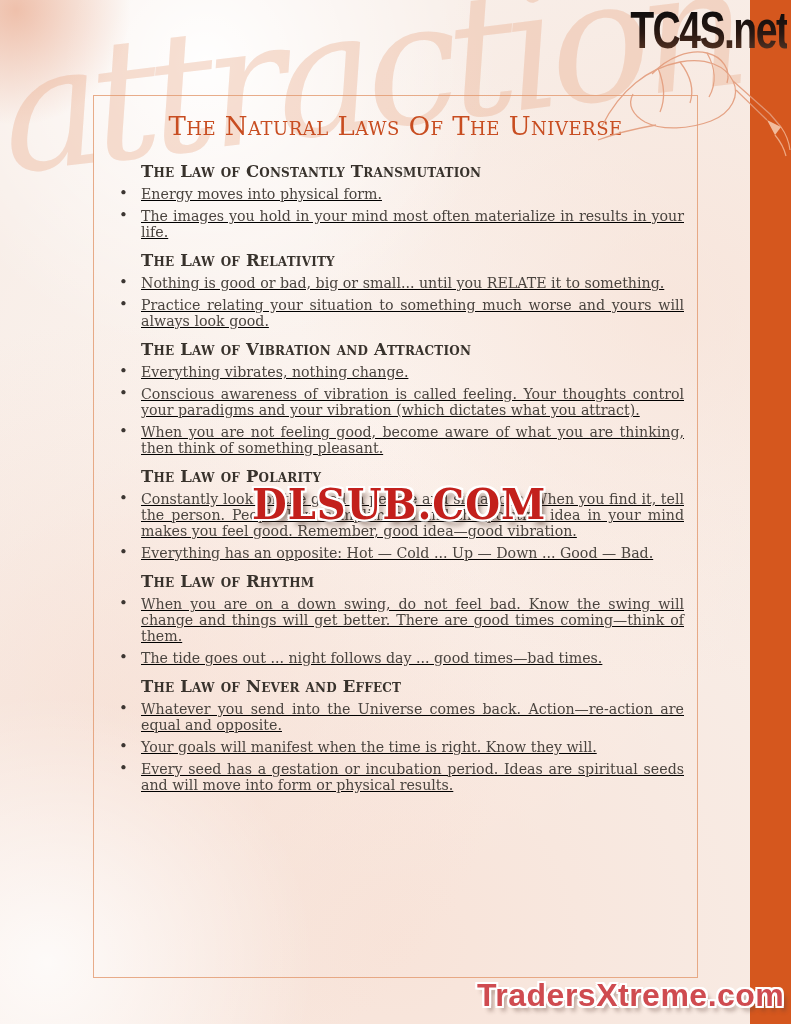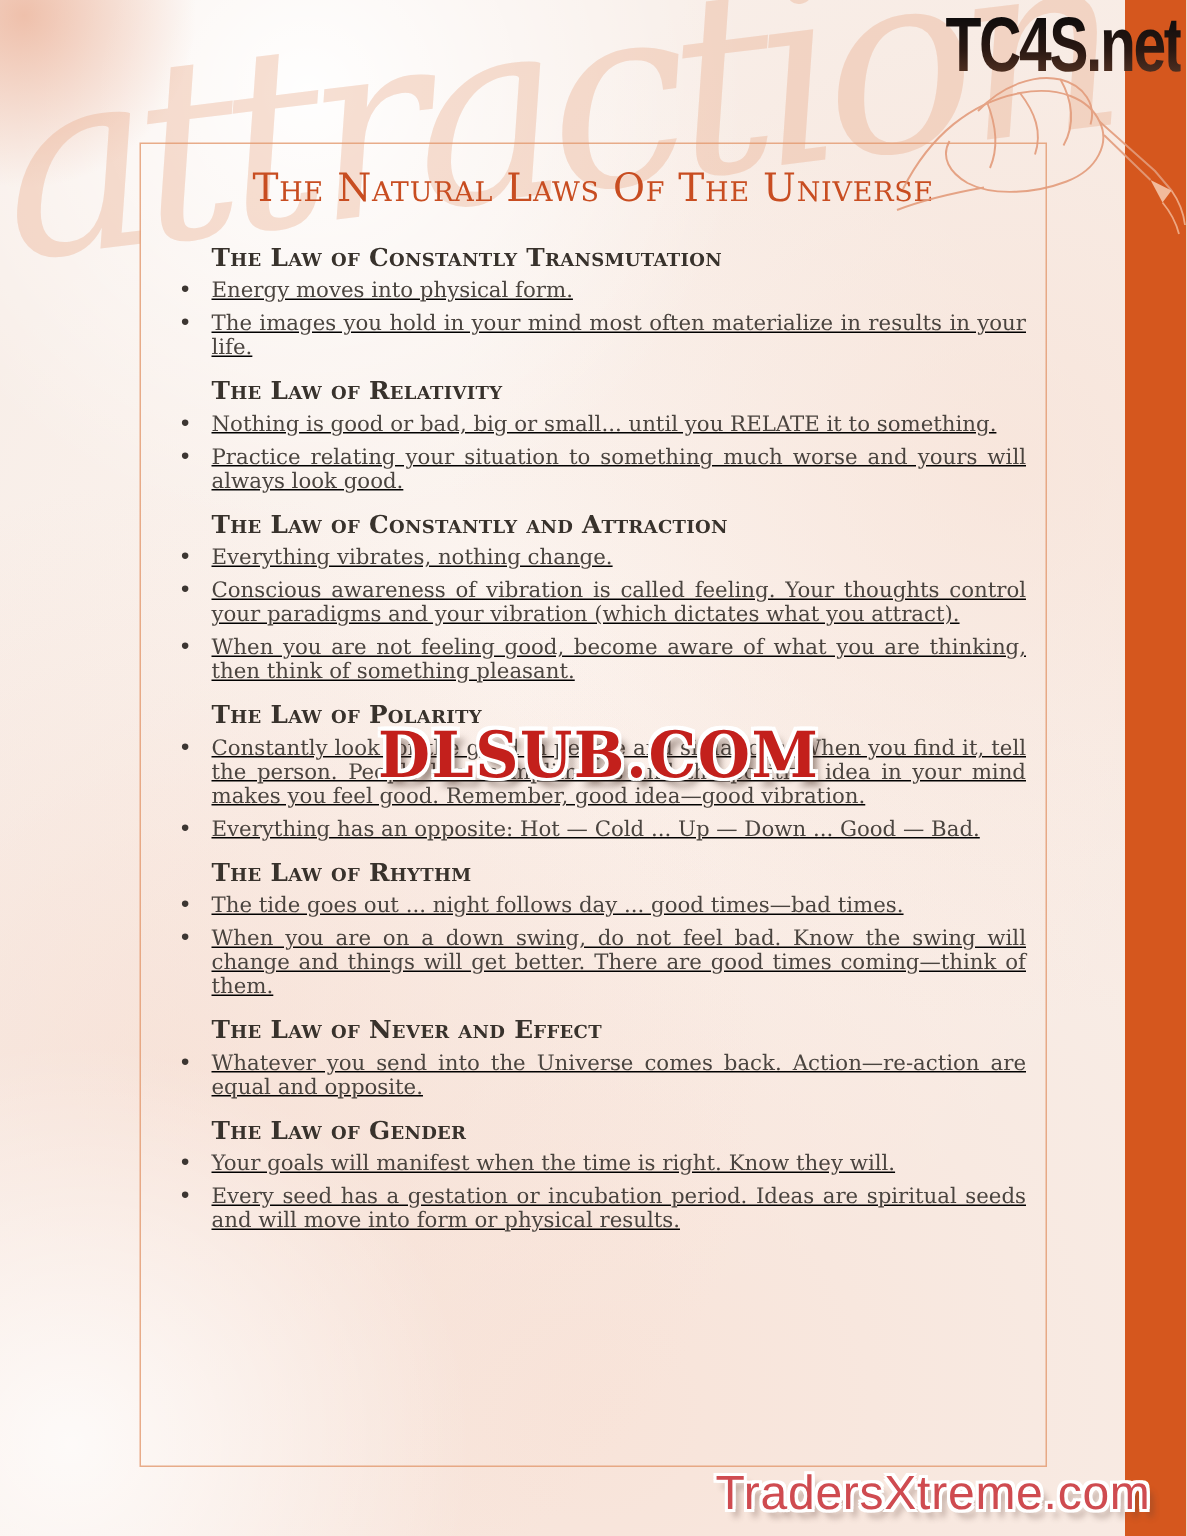--- a/index.html
+++ b/index.html
@@ -71,21 +71,21 @@
     font-size:40px;line-height:44px;letter-spacing:1px;
     color:#c3201c;
     text-shadow:
       -2px -2px 0 #fff, 2px -2px 0 #fff, -2px 2px 0 #fff, 2px 2px 0 #fff,
       -2px 0 0 #fff, 2px 0 0 #fff, 0 -2px 0 #fff, 0 2px 0 #fff,
       5px 6px 5px rgba(70,45,35,.5);
     transform:scaleY(1.06);
   }
   .traders{
     position:absolute;left:477px;top:977px;z-index:5;
-    font-family:"Liberation Sans",sans-serif;font-weight:normal;
+    font-family:"Liberation Sans",sans-serif;font-weight:bold;
     font-size:32px;line-height:36px;letter-spacing:.5px;
     color:#cf4b50;
     text-shadow:
       -2px -2px 0 #fff, 2px -2px 0 #fff, -2px 2px 0 #fff, 2px 2px 0 #fff,
       -2px 0 0 #fff, 2px 0 0 #fff, 0 -2px 0 #fff, 0 2px 0 #fff,
       4px 5px 4px rgba(90,60,50,.45);
   }
 </style>
 </head>
 <body>
@@ -127,49 +127,48 @@
           </ul>
         </section>
         <section>
           <h2 class="law-heading">The Law of Relativity</h2>
           <ul class="law-list">
             <li class="law-bullet">Nothing is good or bad, big or small... until you RELATE it to something.</li>
             <li class="law-bullet">Practice relating your situation to something much worse and yours will always look good.</li>
           </ul>
         </section>
         <section>
-          <h2 class="law-heading">The Law of Constantly and Attraction</h2>
+          <h2 class="law-heading">The Law of Vibration and Attraction</h2>
           <ul class="law-list">
             <li class="law-bullet">Everything vibrates, nothing change.</li>
             <li class="law-bullet">Conscious awareness of vibration is called feeling. Your thoughts control your paradigms and your vibration (which dictates what you attract).</li>
             <li class="law-bullet">When you are not feeling good, become aware of what you are thinking, then think of something pleasant.</li>
           </ul>
         </section>
         <section>
           <h2 class="law-heading">The Law of Polarity</h2>
           <ul class="law-list">
             <li class="law-bullet">Constantly look for the good in people and situations. When you find it, tell the person. People love compliments and the positive idea in your mind makes you feel good. Remember, good idea—good vibration.</li>
             <li class="law-bullet">Everything has an opposite: Hot — Cold ... Up — Down ... Good — Bad.</li>
           </ul>
         </section>
         <section>
           <h2 class="law-heading">The Law of Rhythm</h2>
           <ul class="law-list">
+            <li class="law-bullet">When you are on a down swing, do not feel bad. Know the swing will change and things will get better. There are good times coming—think of them.</li>
             <li class="law-bullet">The tide goes out ... night follows day ... good times—bad times.</li>
-            <li class="law-bullet">When you are on a down swing, do not feel bad. Know the swing will change and things will get better. There are good times coming—think of them.</li>
           </ul>
         </section>
         <section>
           <h2 class="law-heading">The Law of Never and Effect</h2>
           <ul class="law-list">
             <li class="law-bullet">Whatever you send into the Universe comes back. Action—re-action are equal and opposite.</li>
           </ul>
         </section>
         <section>
-          <h2 class="law-heading">The Law of Gender</h2>
           <ul class="law-list">
             <li class="law-bullet">Your goals will manifest when the time is right. Know they will.</li>
             <li class="law-bullet">Every seed has a gestation or incubation period. Ideas are spiritual seeds and will move into form or physical results.</li>
           </ul>
         </section>
       </div>
   </div>
 
   <div class="dlsub">DLSUB.COM</div>
 

